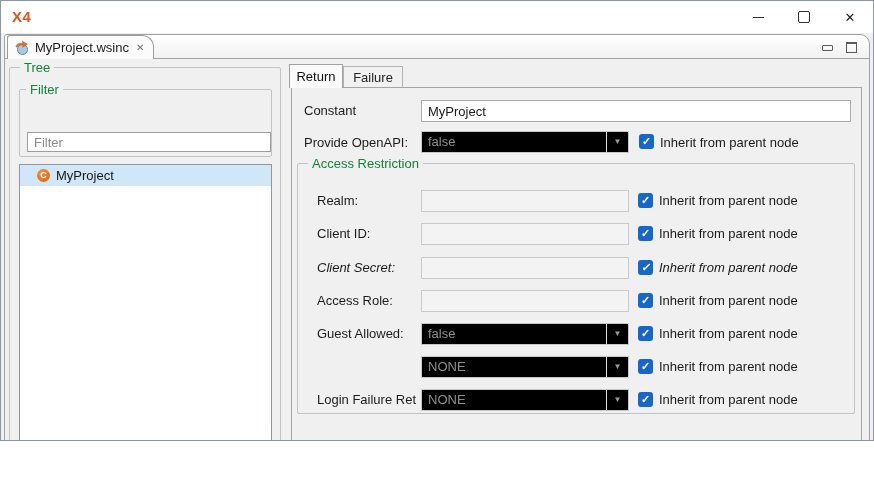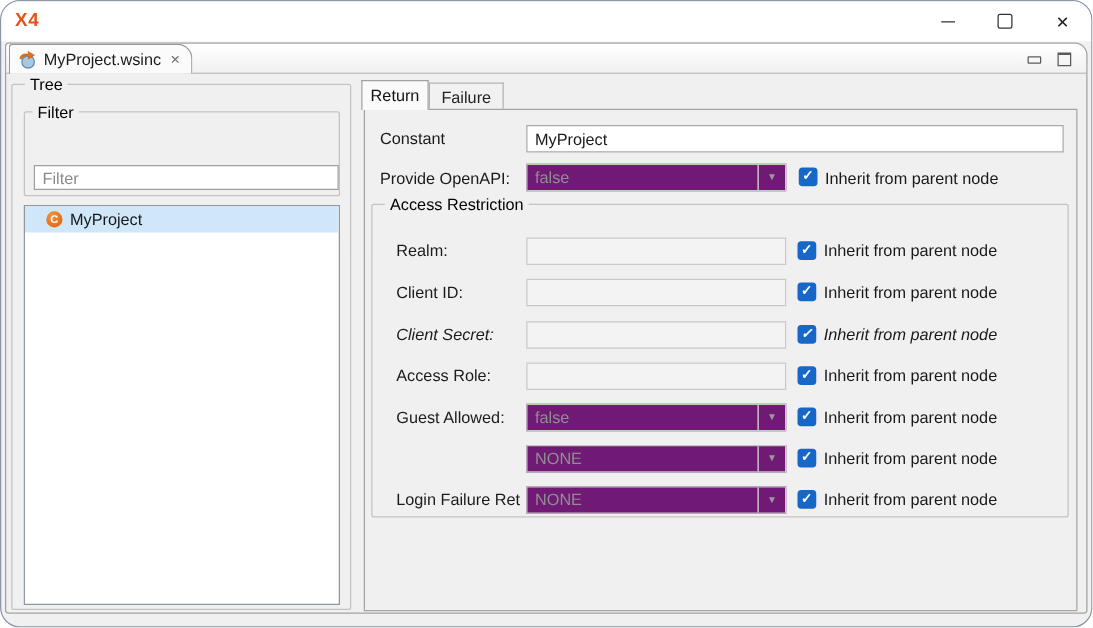--- a/index.html
+++ b/index.html
@@ -1,17 +1,17 @@
 <!DOCTYPE html>
 <html><head>
 <meta charset="utf-8">
 <style>
   html,body{margin:0;padding:0;background:#ffffff;font-family:"Liberation Sans",sans-serif;}
-  .window{position:relative;width:874px;height:502px;box-sizing:border-box;border:1px solid #8b97a6;
-          border-radius:16px;background:#f0f0f0;overflow:hidden;padding-left:48px;}
+  .window{position:relative;width:874px;height:441px;box-sizing:border-box;border:1px solid #8b97a6;
+          border-radius:0;background:#f0f0f0;overflow:hidden;padding-left:48px;}
   
   .titlebar{position:absolute;left:0;top:0;width:100%;height:32px;background:#ffffff;}
   .logo{position:absolute;left:11px;top:7px;font-size:15px;font-weight:800;color:#e4521b;letter-spacing:.5px;}
   .win-controls{position:absolute;right:0;top:0;height:32px;display:flex;}
   .win-btn{width:46px;height:32px;display:flex;align-items:center;justify-content:center;}
   .ic-min{width:11px;border-top:1px solid #333;}
   .ic-max{width:10px;height:10px;border:1px solid #333;border-radius:2px;}
   .ic-close{font-size:13px;color:#222;line-height:1;}
   
   .frame{position:absolute;left:3px;top:33px;width:866px;height:457px;box-sizing:border-box;
@@ -21,21 +21,21 @@
             background:linear-gradient(#ffffff,#f1f1f1);}
   .editor-tab{position:absolute;left:2px;top:0;height:24px;box-sizing:border-box;display:flex;align-items:center;
               gap:5px;padding:0 9px 0 6px;background:#fbfbfb;border:1px solid #9b9b9b;border-bottom:none;
               border-radius:3px 12px 0 0;font-size:13px;color:#1c1c1c;}
   .tab-close{font-size:10px;color:#6f6f6f;margin-left:2px;}
   .view-btns{position:absolute;right:12px;top:7px;display:flex;gap:13px;align-items:center;}
   .ic-vmin{width:9px;height:4px;border:1px solid #5a5a5a;border-radius:1px;}
   .ic-vmax{width:9px;height:8px;border:1px solid #5a5a5a;border-top:2px solid #5a5a5a;}
   
   .group{position:absolute;box-sizing:border-box;border:1px solid #c3c3c3;border-radius:2px;}
-  .legend{position:absolute;top:-8px;left:10px;background:#f0f0f0;padding:0 4px;font-size:13px;color:#000000;line-height:15px;}
+  .legend{position:absolute;top:-8px;left:10px;background:#f0f0f0;padding:0 4px;font-size:13px;color:#15803d;line-height:15px;}
   
   .cbrow{position:absolute;left:7px;top:18px;display:flex;align-items:center;font-size:13px;color:#1b1b1b;}
   .cb-un{width:14px;height:14px;box-sizing:border-box;border:1px solid #8f8f8f;border-radius:3px;background:#fff;flex:0 0 auto;}
   .cb-gap{width:5px;}.cb-sp{width:14px;}
   .tinput{position:absolute;box-sizing:border-box;border:1px solid #9f9f9f;background:#ffffff;font-size:13px;
           color:#1a1a1a;padding:0 6px;font-family:"Liberation Sans",sans-serif;}
   .tinput::placeholder{color:#8a8a8a;}
   .treelist{position:absolute;left:9px;top:96px;width:253px;height:320px;box-sizing:border-box;
             border:1px solid #8f98a0;background:#ffffff;overflow:hidden;}
   .treeitem{height:21px;display:flex;align-items:center;gap:6px;padding-left:17px;font-size:13px;color:#15191c;}
@@ -44,21 +44,21 @@
           color:#fff;font-size:9px;font-weight:bold;line-height:13px;text-align:center;flex:0 0 auto;}
   
   .tab{position:absolute;box-sizing:border-box;font-size:13px;display:flex;align-items:center;justify-content:center;}
   .tab.active{left:284px;top:29px;width:54px;height:24px;background:#fafafa;border:1px solid #a2a2a2;border-bottom:none;
               z-index:2;color:#111;}
   .tab.idle{left:338px;top:31px;width:60px;height:21px;background:#f1f1f1;border:1px solid #b3b3b3;border-bottom:none;
             z-index:0;color:#222;}
   .tabpanel{position:absolute;left:286px;top:52px;width:571px;height:402px;box-sizing:border-box;
             border:1px solid #a5a5a5;background:#f0f0f0;z-index:1;}
   .flabel{position:absolute;font-size:13px;color:#1b1b1b;height:22px;line-height:22px;white-space:nowrap;}
-  .dd{position:absolute;width:208px;height:22px;box-sizing:border-box;border:1px solid #c6c6c6;background:#701a75;
+  .dd{position:absolute;width:208px;height:22px;box-sizing:border-box;border:1px solid #c6c6c6;background:#000000;
       display:flex;align-items:flex-end;}
   .dd .val{flex:1;font-size:13px;color:#8f8f8f;padding-left:6px;line-height:20px;overflow:hidden;}
   .dd .btn{width:21px;height:100%;display:flex;align-items:center;justify-content:center;border-left:1px solid #dedede;}
   .dd .arr{font-size:8px;color:#9a9a9a;line-height:1;}
   .dtext{position:absolute;width:208px;height:22px;box-sizing:border-box;border:1px solid #c9c9c9;background:#f3f3f3;}
   .cb-on{position:absolute;width:15px;height:15px;box-sizing:border-box;border-radius:3px;background:#1667c8;
          color:#fff;font-size:11px;line-height:15px;text-align:center;font-weight:bold;}
   .inh{position:absolute;font-size:13px;color:#191919;height:22px;line-height:22px;white-space:nowrap;}
   .ar-row{position:absolute;left:0;width:100%;height:22px;}
   .ar-row .flabel{left:19px;top:0;}

